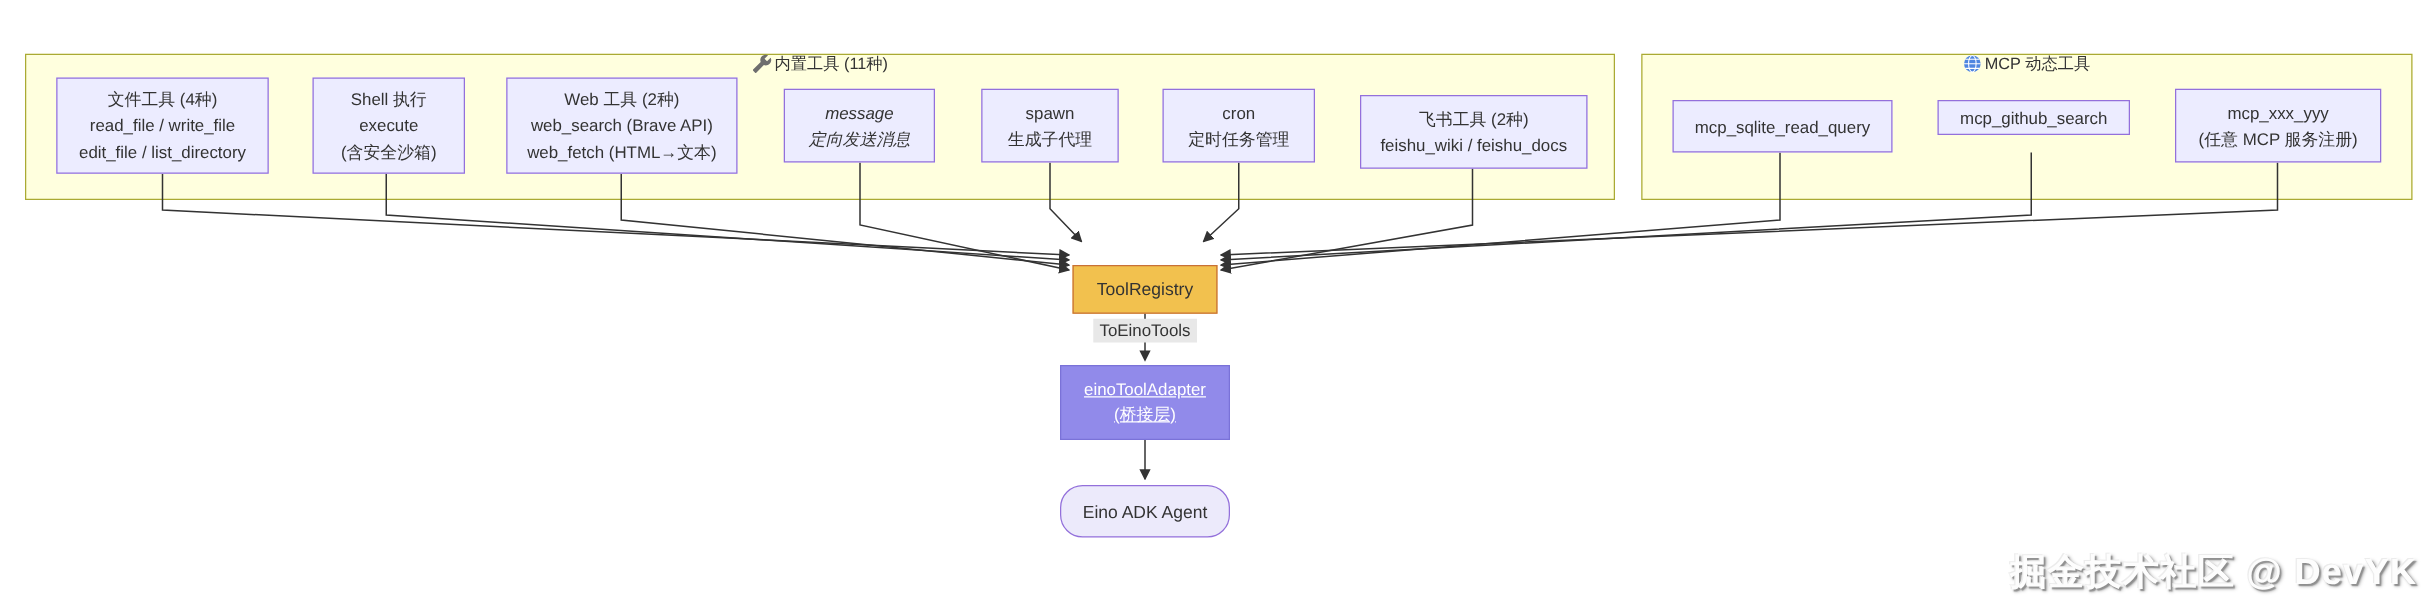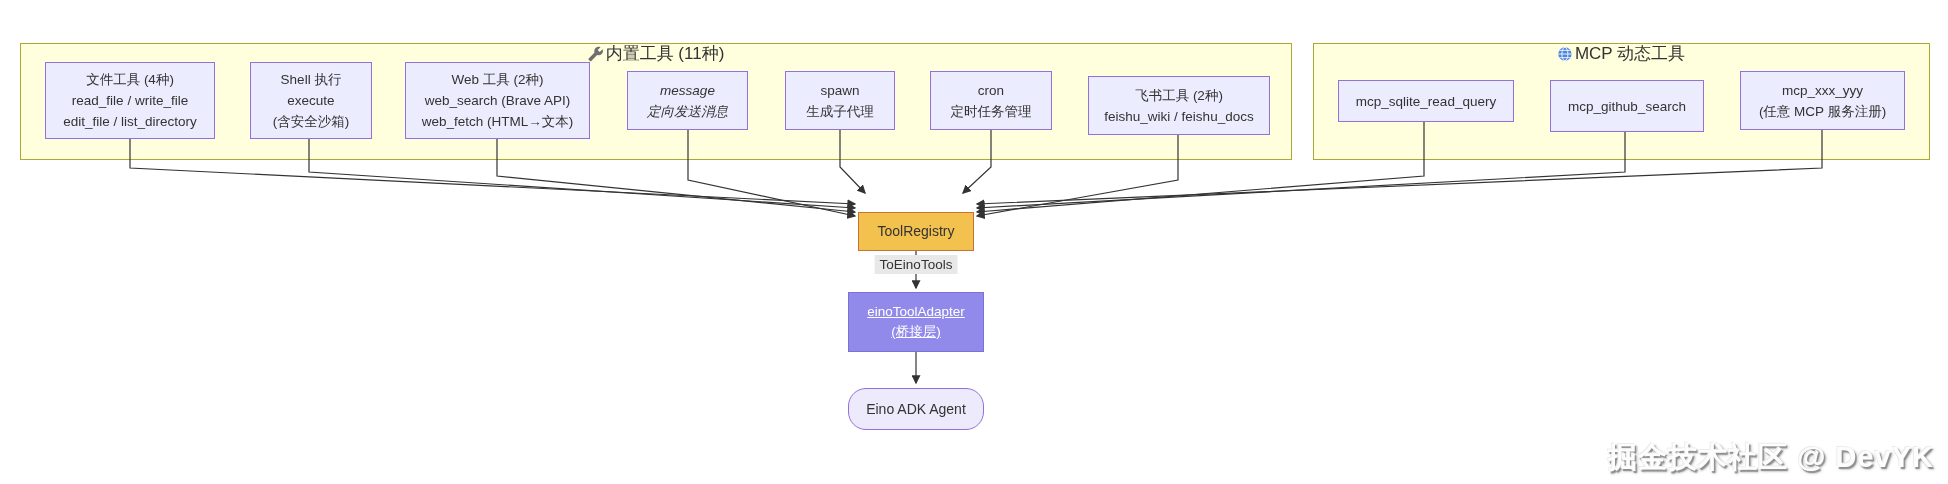--- a/index.html
+++ b/index.html
@@ -15,21 +15,21 @@
     position:relative; width:1948px; height:484px; background:#ffffff;
     font-family:"Liberation Sans","DejaVu Sans",sans-serif; color:var(--c-text);
     overflow:hidden;
   }
   .group-frame{
     position:absolute; background:var(--c-group-fill);
     border:1px solid var(--c-group-border); box-sizing:border-box;
   }
   .group-label{
     position:absolute; display:flex; align-items:center; gap:2px;
-    font-size:17px; color:var(--c-text); white-space:nowrap;
+    font-size:13px; color:var(--c-text); white-space:nowrap;
     transform:translateX(-50%); z-index:4;
   }
   .group-label svg{display:block;}
   .node{
     position:absolute; box-sizing:border-box;
     background:var(--c-node-fill); border:1px solid var(--c-node-border);
     display:flex; flex-direction:column; align-items:center; justify-content:center;
     font-size:13.5px; line-height:21px; text-align:center; z-index:3;
     white-space:nowrap;
   }
@@ -135,21 +135,21 @@
     <div>定时任务管理</div>
   </div>
   <div class="node" style="left:1088px; top:76px; width:182px; height:59px;">
     <div>飞书工具 (2种)</div>
     <div>feishu_wiki / feishu_docs</div>
   </div>
 
   <div class="node" style="left:1338px; top:80px; width:176px; height:42px;">
     <div>mcp_sqlite_read_query</div>
   </div>
-  <div class="node" style="left:1550px; top:80px; width:154px; height:52px;">
+  <div class="node" style="left:1550px; top:80px; width:154px; height:28px;">
     <div>mcp_github_search</div>
   </div>
   <div class="node" style="left:1740px; top:71px; width:165px; height:59px;">
     <div>mcp_xxx_yyy</div>
     <div>(任意 MCP 服务注册)</div>
   </div>
 
   <div class="node node--registry" style="left:858px; top:197px; width:116px; height:39px;margin-top:15px;">
     <div>ToolRegistry</div>
   </div>

